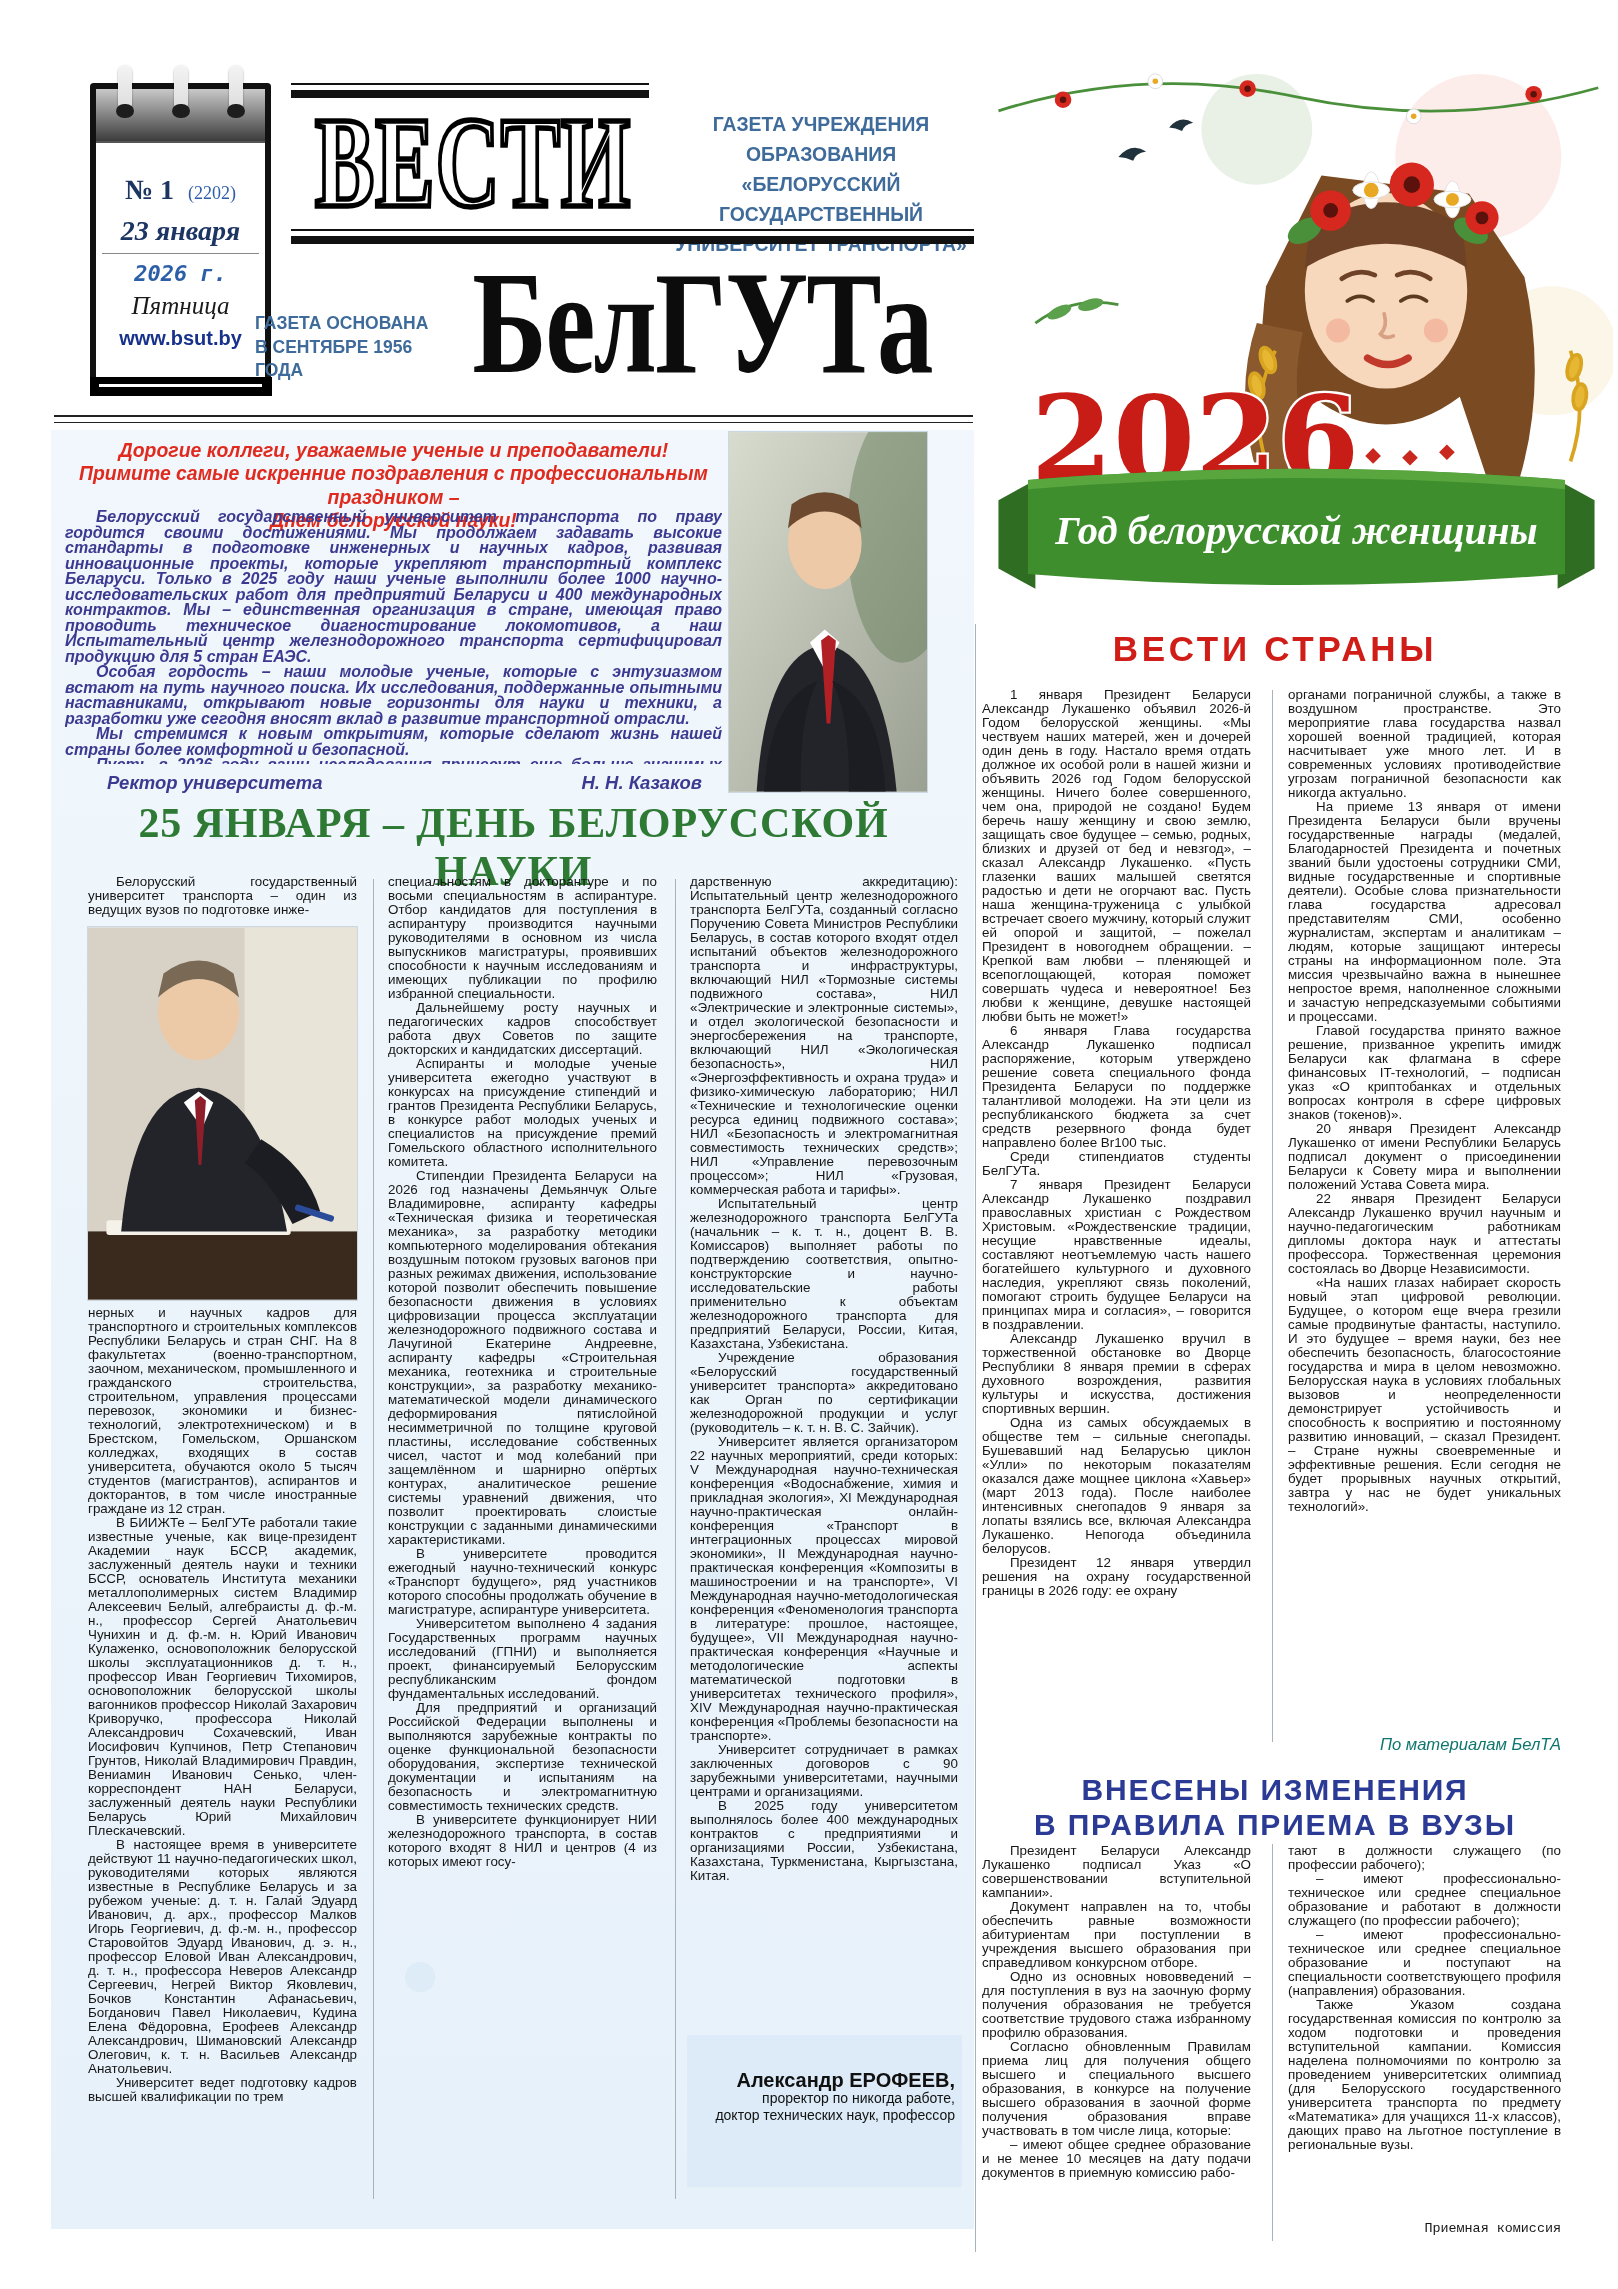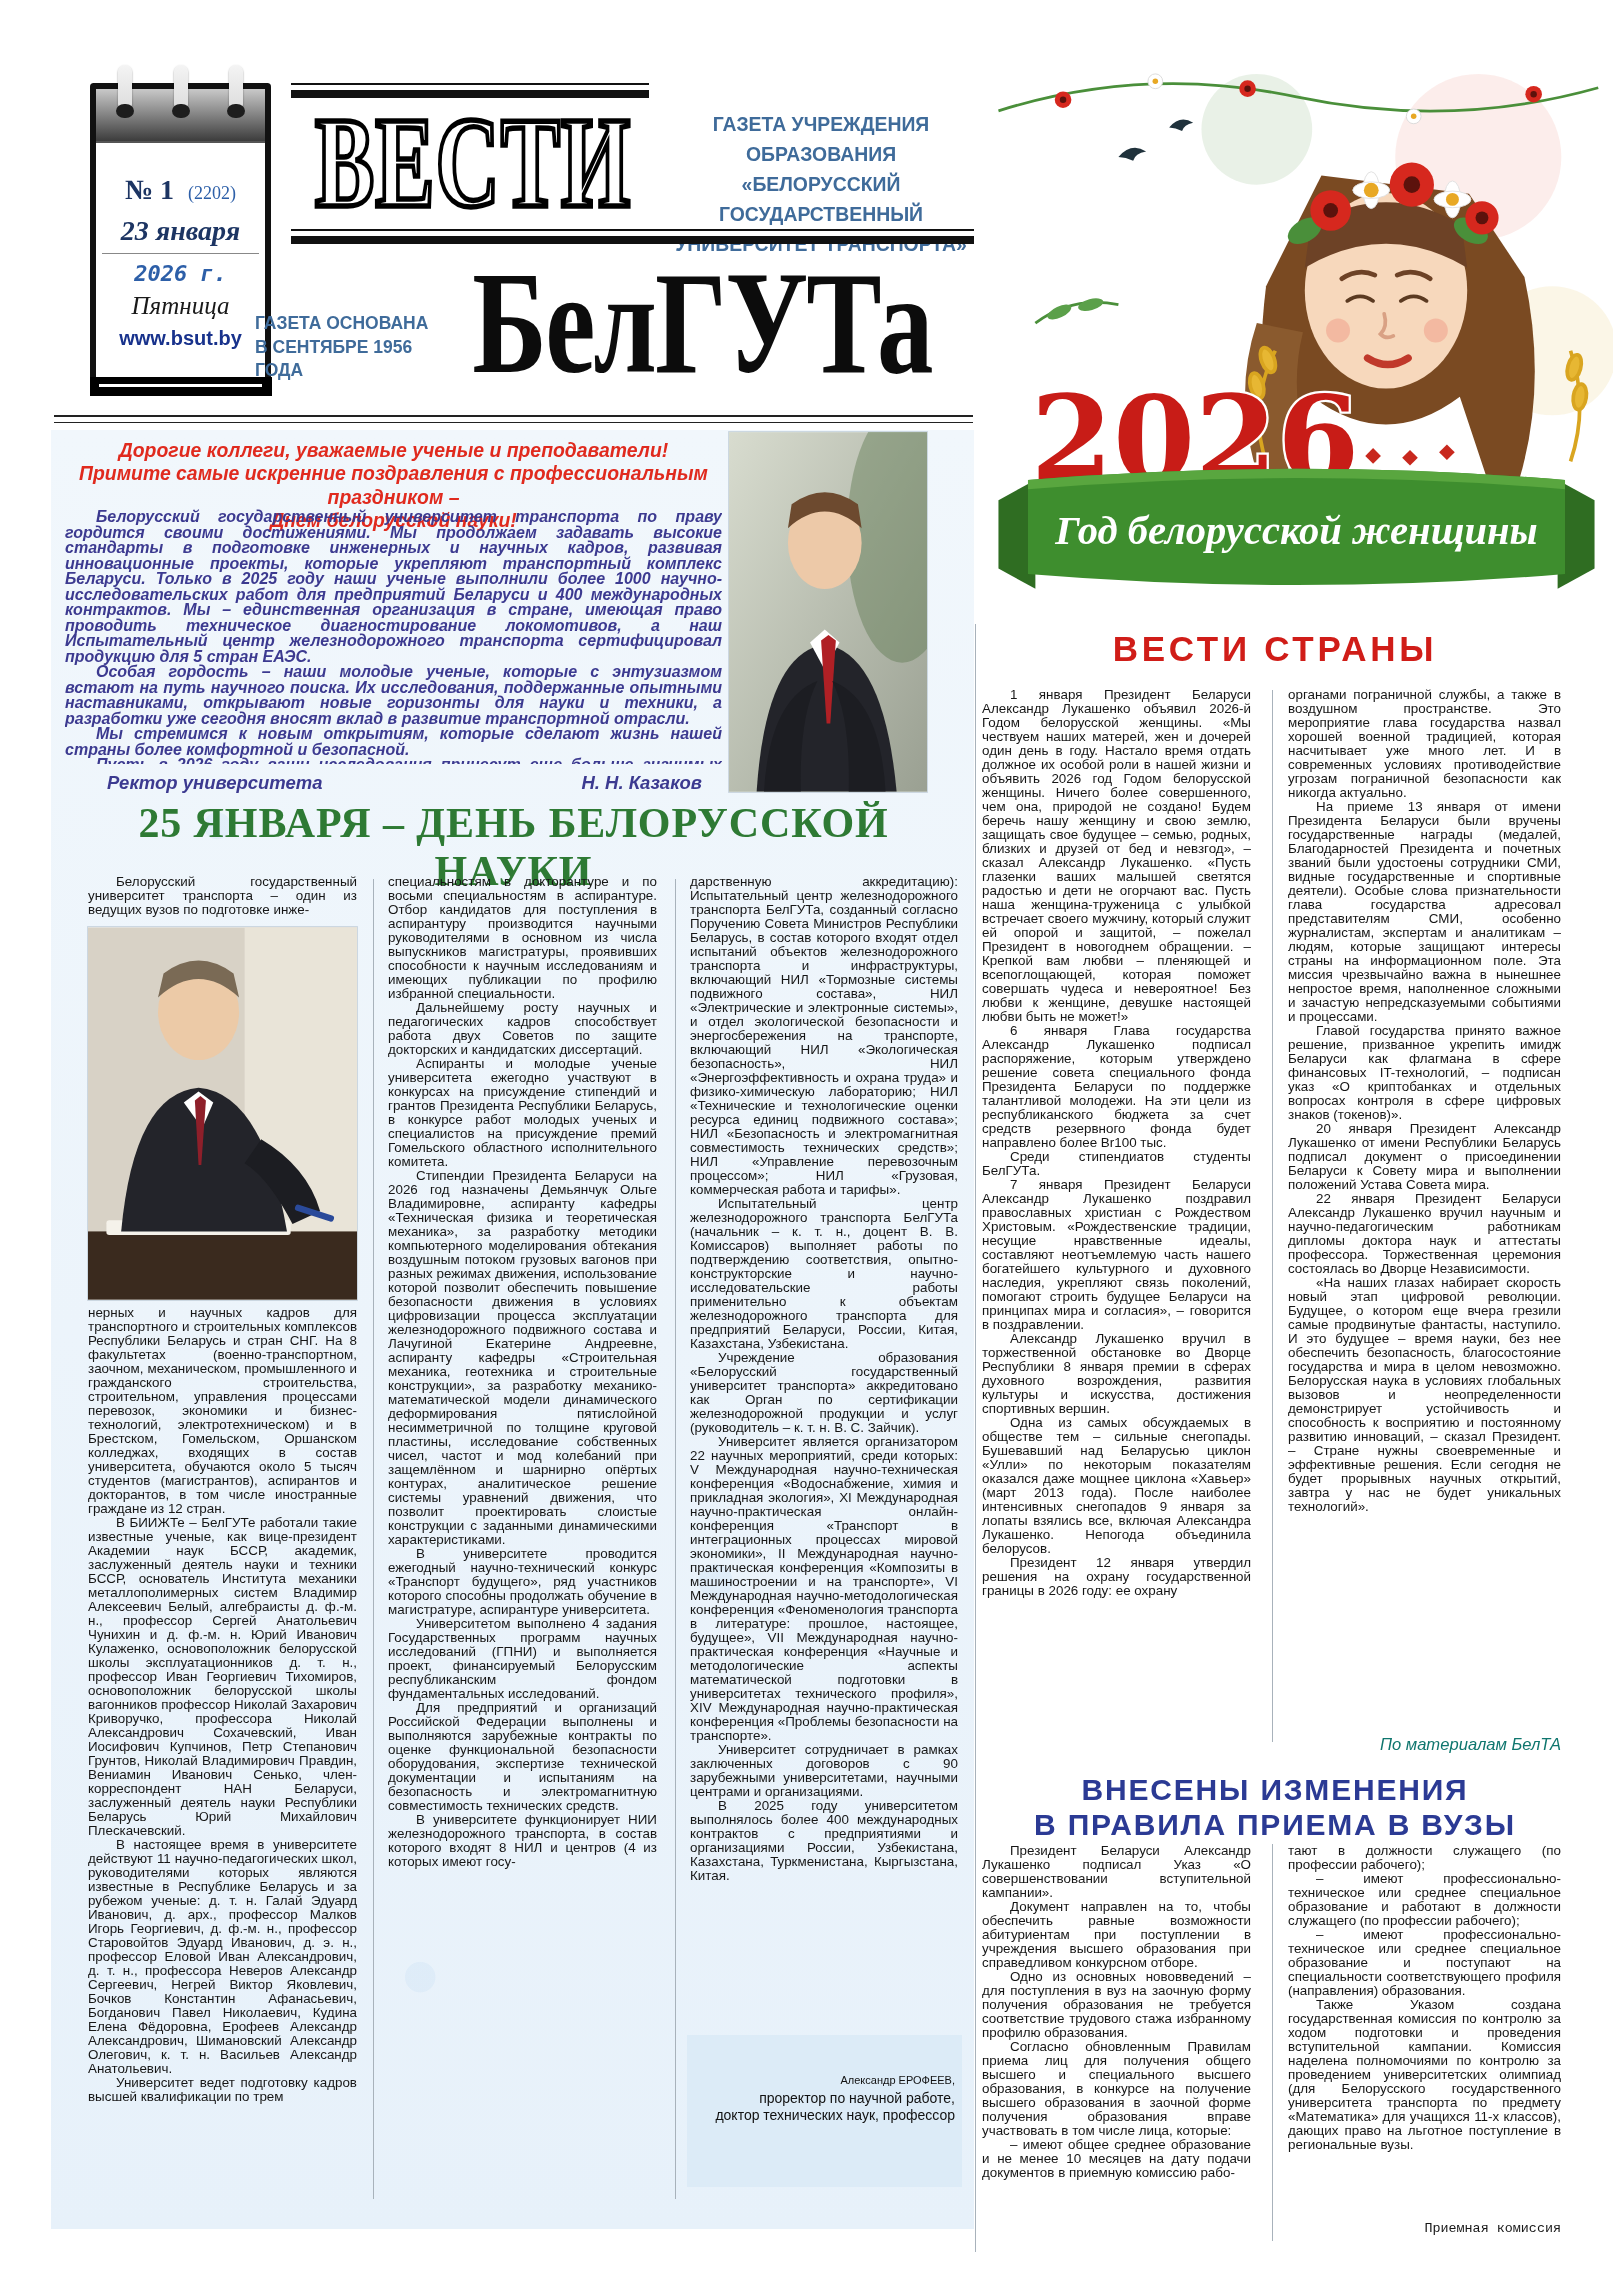--- a/index.html
+++ b/index.html
@@ -60,21 +60,21 @@
 
   
   .col { position:absolute; font:13.4px/14px "Liberation Sans",sans-serif; color:#161616; overflow:hidden;
          text-align:justify; hyphens:auto; }
   .col p { text-indent:28px; }
   .col p.cont { text-indent:0; }
   .vline { position:absolute; width:0.9px; background:#a8b2bb; }
 
   .sig-panel { left:687px; top:2035px; width:275px; height:152px; background:#dcebf7; }
   .erofeev { left:687px; top:2072px; width:268px; text-align:right; font:14px/17.5px "Liberation Sans",sans-serif; color:#111; }
-  .erofeev .b { font-weight:normal; font-size:11px; }
+  .erofeev .b { font-weight:bold; font-size:20px; }
 
   .belta { left:1288px; top:1735px; width:273px; text-align:right; font:italic 16.6px "Liberation Sans",sans-serif; color:#0f766e; }
   .adm-sign { text-align:right; text-indent:0 !important; }
 
   
   .photo { position:absolute; overflow:hidden; box-shadow:0 0 0 0.9px #c8d4de; }
 </style>
 </head>
 <body>
 
@@ -293,21 +293,21 @@
       <p class="cont">дарственную аккредитацию): Испытательный центр железнодорожного транспорта БелГУТа, созданный согласно Поручению Совета Министров Республики Беларусь, в состав которого входят отдел испытаний объектов железнодорожного транспорта и инфраструктуры, включающий НИЛ «Тормозные системы подвижного состава», НИЛ «Электрические и электронные системы», и отдел экологической безопасности и энергосбережения на транспорте, включающий НИЛ «Экологическая безопасность», НИЛ «Энергоэффективность и охрана труда» и физико-химическую лабораторию; НИЛ «Технические и технологические оценки ресурса единиц подвижного состава»; НИЛ «Безопасность и электромагнитная совместимость технических средств»; НИЛ «Управление перевозочным процессом»; НИЛ «Грузовая, коммерческая работа и тарифы».</p>
       <p>Испытательный центр железнодорожного транспорта БелГУТа (начальник – к. т. н., доцент В. В. Комиссаров) выполняет работы по подтверждению соответствия, опытно-конструкторские и научно-исследовательские работы применительно к объектам железнодорожного транспорта для предприятий Беларуси, России, Китая, Казахстана, Узбекистана.</p>
       <p>Учреждение образования «Белорусский государственный университет транспорта» аккредитовано как Орган по сертификации железнодорожной продукции и услуг (руководитель – к. т. н. В. С. Зайчик).</p>
       <p>Университет является организатором 22 научных мероприятий, среди которых: V Международная научно-техническая конференция «Водоснабжение, химия и прикладная экология», XI Международная научно-практическая онлайн-конференция «Транспорт в интеграционных процессах мировой экономики», II Международная научно-практическая конференция «Композиты в машиностроении и на транспорте», VI Международная научно-методологическая конференция «Феноменология транспорта в литературе: прошлое, настоящее, будущее», VII Международная научно-практическая конференция «Научные и методологические аспекты математической подготовки в университетах технического профиля», XIV Международная научно-практическая конференция «Проблемы безопасности на транспорте».</p>
       <p>Университет сотрудничает в рамках заключенных договоров с 90 зарубежными университетами, научными центрами и организациями.</p>
       <p>В 2025 году университетом выполнялось более 400 международных контрактов с предприятиями и организациями России, Узбекистана, Казахстана, Туркменистана, Кыргызстана, Китая.</p>
     </div>
 
   <div class="abs erofeev">
     <div class="b">Александр ЕРОФЕЕВ,</div>
-    <div>проректор по научной работе,</div>
+    <div>проректор по никогда работе,</div>
     <div>доктор технических наук, профессор</div>
   </div>
 
   <div class="vline" style="left:373px; top:879px; height:1320px;"></div>
   <div class="vline" style="left:675px; top:879px; height:1320px;"></div>
   <div class="vline" style="left:975px; top:624px; height:1628px;"></div>
   <div class="vline" style="left:1272px; top:690px; height:1052px;"></div>
   <div class="vline" style="left:1272px; top:1844px; height:397px;"></div>
 
   <h2 class="abs news-headline">ВЕСТИ СТРАНЫ</h2>

